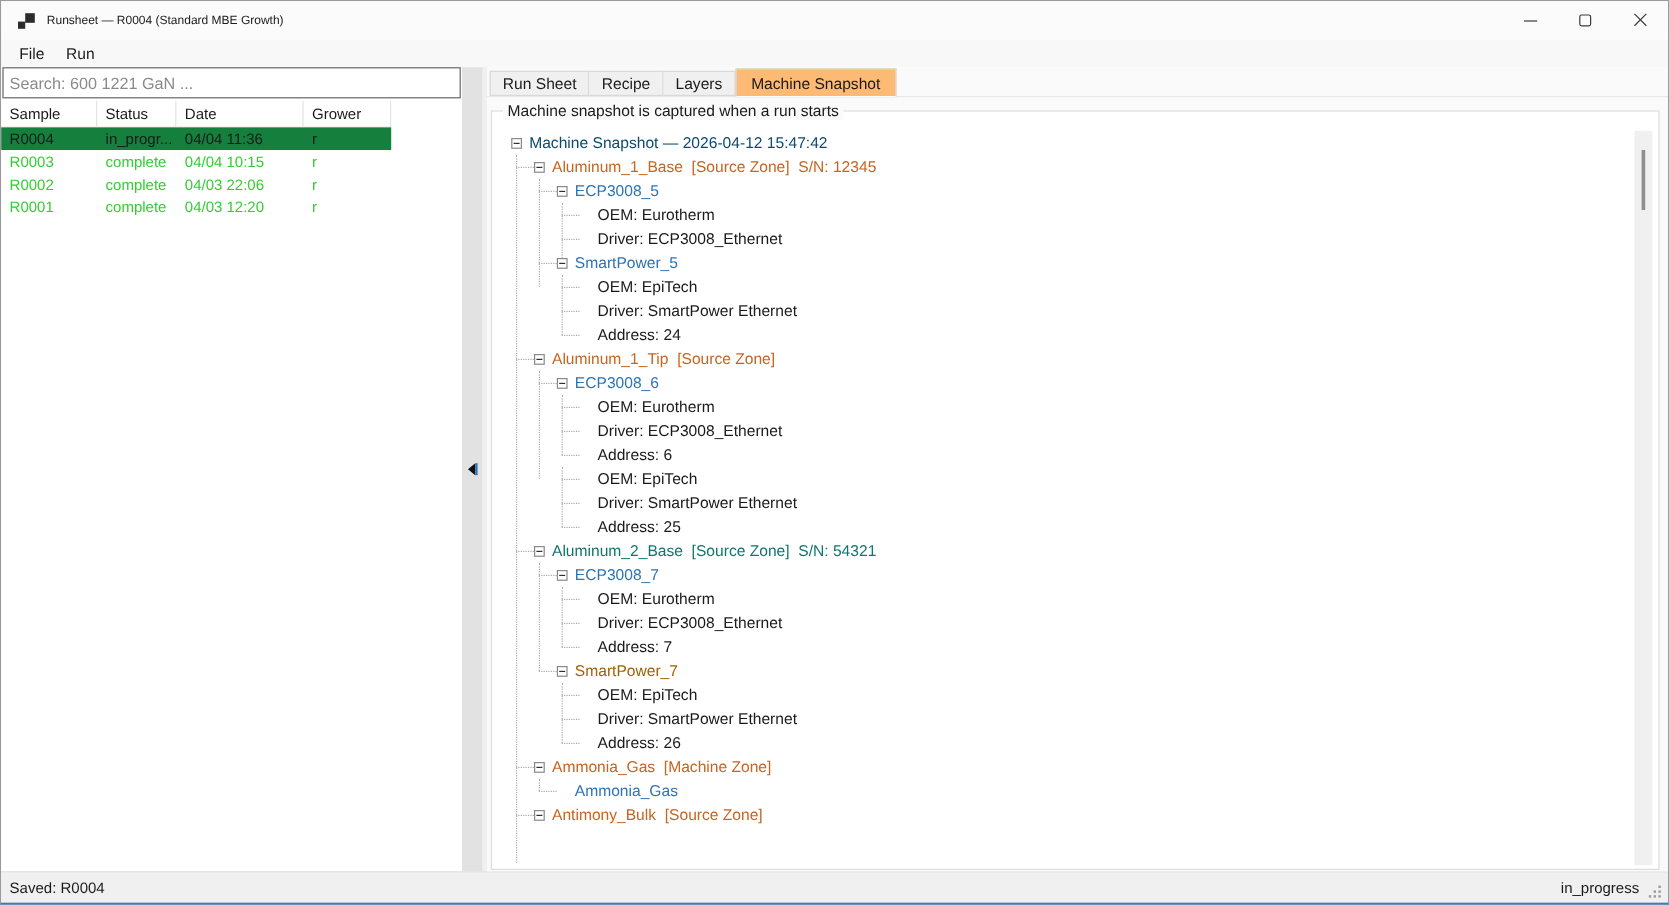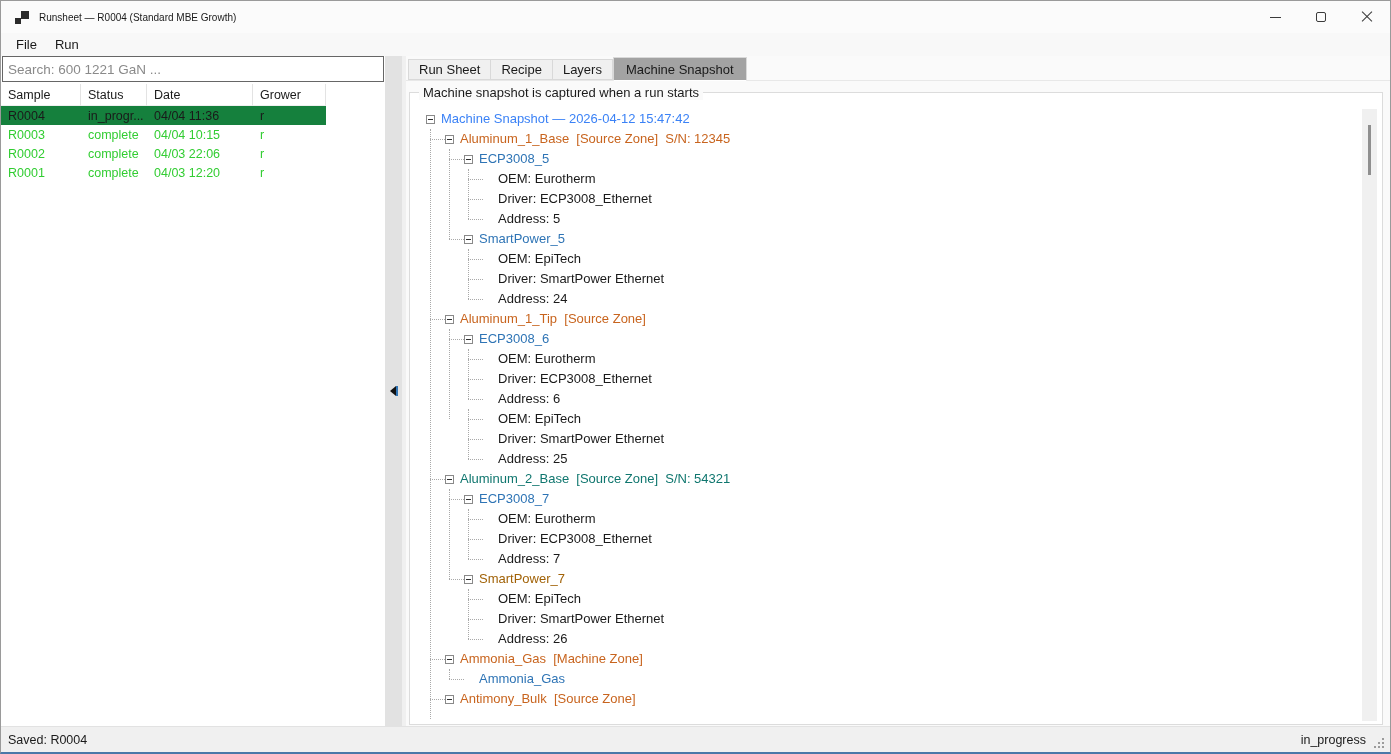--- a/index.html
+++ b/index.html
@@ -43,21 +43,21 @@
 
   .splitter { width:21px; flex:none; background:#e2e2e2; border-right:4px solid #f0f0f0; display:flex; align-items:center; justify-content:center; }
   .collapse-arrow { display:flex; align-items:center; }
   .collapse-arrow .tri { width:0; height:0; border-top:5px solid transparent; border-bottom:5px solid transparent; border-right:6px solid #111; }
   .collapse-arrow .bar { width:2px; height:10px; background:#2e74b5; }
 
   .right-panel { flex:1; position:relative; background:#fafafa; min-width:0; }
   .tabstrip { position:absolute; top:0; left:0; right:0; height:24px; display:flex; align-items:flex-end; padding-left:2px; z-index:2; }
   .tab { height:21px; padding:0 10px; display:flex; align-items:center; font-size:13px; background:#f0f0f0; border:1px solid #d9d9d9; border-left:none; white-space:nowrap; }
   .tab:first-child { border-left:1px solid #d9d9d9; }
-  .tab.active { height:24px; background:#a3a3a3; border-left:1px solid #d9d9d9; border-bottom:1px solid #fff; margin-bottom:-1px; padding:0 12px; }
+  .tab.active { height:24px; background:#fdba74; border-left:1px solid #d9d9d9; border-bottom:1px solid #fff; margin-bottom:-1px; padding:0 12px; }
   .tabpage { position:absolute; top:24px; left:0; right:0; bottom:0; background:#fafafa; border-top:1px solid #e8e8e8; }
 
   .groupbox { position:absolute; left:3px; right:7px; top:11px; bottom:1px; border:1px solid #dcdcdc; background:#fff; }
   .groupbox-label { position:absolute; top:-8px; left:9px; background:#fafafa; padding:0 4px; font-size:13px; color:#1a1a1a; white-space:nowrap; }
 
   
   .tree { position:absolute; inset:0; overflow:hidden; padding:16px 0 0 16px; font-size:13px; }
   .trow { position:relative; height:20px; display:flex; align-items:center; white-space:pre; }
   .trow.leaf { padding-left:15px; }
   .tgroup { position:relative; padding-left:19px; }
@@ -156,29 +156,28 @@
       <div class="tabstrip">
           <div class="tab">Run Sheet</div>
           <div class="tab">Recipe</div>
           <div class="tab">Layers</div>
           <div class="tab active">Machine Snapshot</div>
         </div>
       <div class="tabpage">
         <div class="groupbox">
           <div class="groupbox-label">Machine snapshot is captured when a run starts</div>
           <div class="tree">
-              <div class="trow"><div class="exp"></div><span class="tlabel" style="color: #3b82f6;">Machine Snapshot — 2026-04-12 15:47:42</span></div>
+              <div class="trow"><div class="exp"></div><span class="tlabel" style="color: #0c4a6e;">Machine Snapshot — 2026-04-12 15:47:42</span></div>
               <div class="tgroup">
                 <div class="trow"><div class="exp"></div><span class="tlabel" style="color: rgb(200, 100, 30);">Aluminum_1_Base  [Source Zone]  S/N: 12345</span></div>
                 <div class="tgroup">
                   <div class="trow"><div class="exp"></div><span class="tlabel" style="color: rgb(46, 116, 181);">ECP3008_5</span></div>
                   <div class="tgroup">
                     <div class="trow leaf"><span class="tlabel" style="color: rgb(26, 26, 26);">OEM: Eurotherm</span></div>
                     <div class="trow leaf"><span class="tlabel" style="color: rgb(26, 26, 26);">Driver: ECP3008_Ethernet</span></div>
-                    <div class="trow leaf"><span class="tlabel" style="color: rgb(26, 26, 26);">Address: 5</span></div>
                     <i class="vline" style="height: 50px;"></i>
                   </div>
                   <div class="trow"><div class="exp"></div><span class="tlabel" style="color: rgb(46, 116, 181);">SmartPower_5</span></div>
                   <div class="tgroup">
                     <div class="trow leaf"><span class="tlabel" style="color: rgb(26, 26, 26);">OEM: EpiTech</span></div>
                     <div class="trow leaf"><span class="tlabel" style="color: rgb(26, 26, 26);">Driver: SmartPower Ethernet</span></div>
                     <div class="trow leaf"><span class="tlabel" style="color: rgb(26, 26, 26);">Address: 24</span></div>
                     <i class="vline" style="height: 50px;"></i>
                   </div>
                   <i class="vline" style="height: 90px;"></i>

